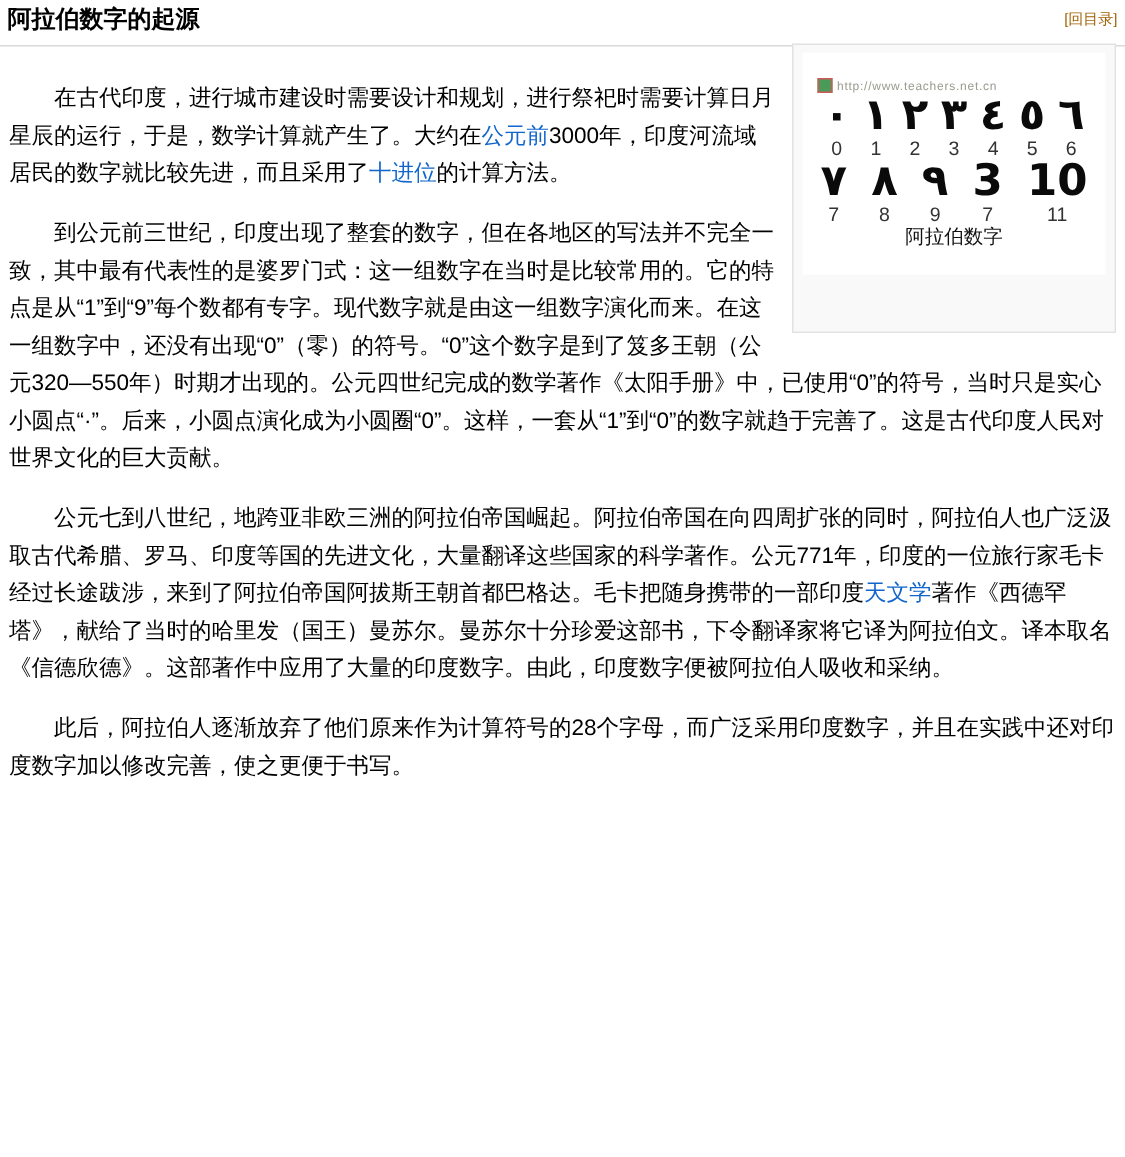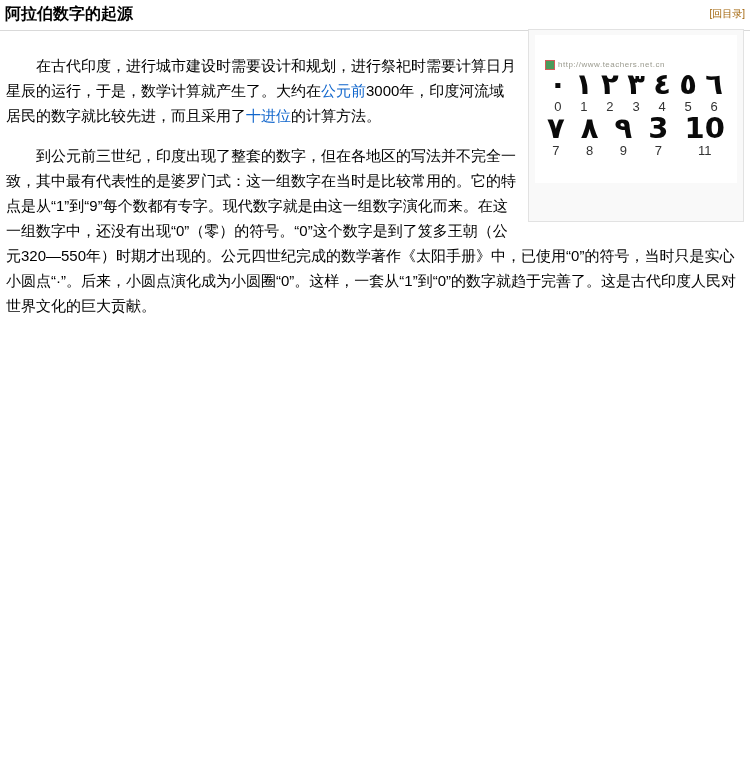--- a/index.html
+++ b/index.html
@@ -111,23 +111,26 @@
               <div class="num-col">
                 <div class="glyph">3</div>
                 <div class="num-label">7</div>
               </div>
               <div class="num-col">
                 <div class="glyph">10</div>
                 <div class="num-label">11</div>
               </div>
             </div>
           </div>
+        <div class="fig-caption">阿拉伯数字</div>
       </div>
       <div class="fig-caption-space"></div>
     </div>
 
     <div id="paras-rest">
         <p class="para">在古代印度，进行城市建设时需要设计和规划，进行祭祀时需要计算日月星辰的运行，于是，数学计算就产生了。大约在<a class="inline-link">公元前</a>3000年，印度河流域居民的数字就比较先进，而且采用了<a class="inline-link">十进位</a>的计算方法。</p>
         <p class="para">到公元前三世纪，印度出现了整套的数字，但在各地区的写法并不完全一致，其中最有代表性的是婆罗门式：这一组数字在当时是比较常用的。它的特点是从“1”到“9”每个数都有专字。现代数字就是由这一组数字演化而来。在这一组数字中，还没有出现“0”（零）的符号。“0”这个数字是到了笈多王朝（公元320—550年）时期才出现的。公元四世纪完成的数学著作《太阳手册》中，已使用“0”的符号，当时只是实心小圆点“·”。后来，小圆点演化成为小圆圈“0”。这样，一套从“1”到“0”的数字就趋于完善了。这是古代印度人民对世界文化的巨大贡献。</p>
+        <p class="para">公元七到八世纪，地跨亚非欧三洲的阿拉伯帝国崛起。阿拉伯帝国在向四周扩张的同时，阿拉伯人也广泛汲取古代希腊、罗马、印度等国的先进文化，大量翻译这些国家的科学著作。公元771年，印度的一位旅行家毛卡经过长途跋涉，来到了阿拉伯帝国阿拔斯王朝首都巴格达。毛卡把随身携带的一部印度<a class="inline-link">天文学</a>著作《西德罕塔》，献给了当时的哈里发（国王）曼苏尔。曼苏尔十分珍爱这部书，下令翻译家将它译为阿拉伯文。译本取名《信德欣德》。这部著作中应用了大量的印度数字。由此，印度数字便被阿拉伯人吸收和采纳。</p>
+        <p class="para">此后，阿拉伯人逐渐放弃了他们原来作为计算符号的28个字母，而广泛采用印度数字，并且在实践中还对印度数字加以修改完善，使之更便于书写。</p>
       </div>
 
   </div>
 </div>
 
 </body></html>

